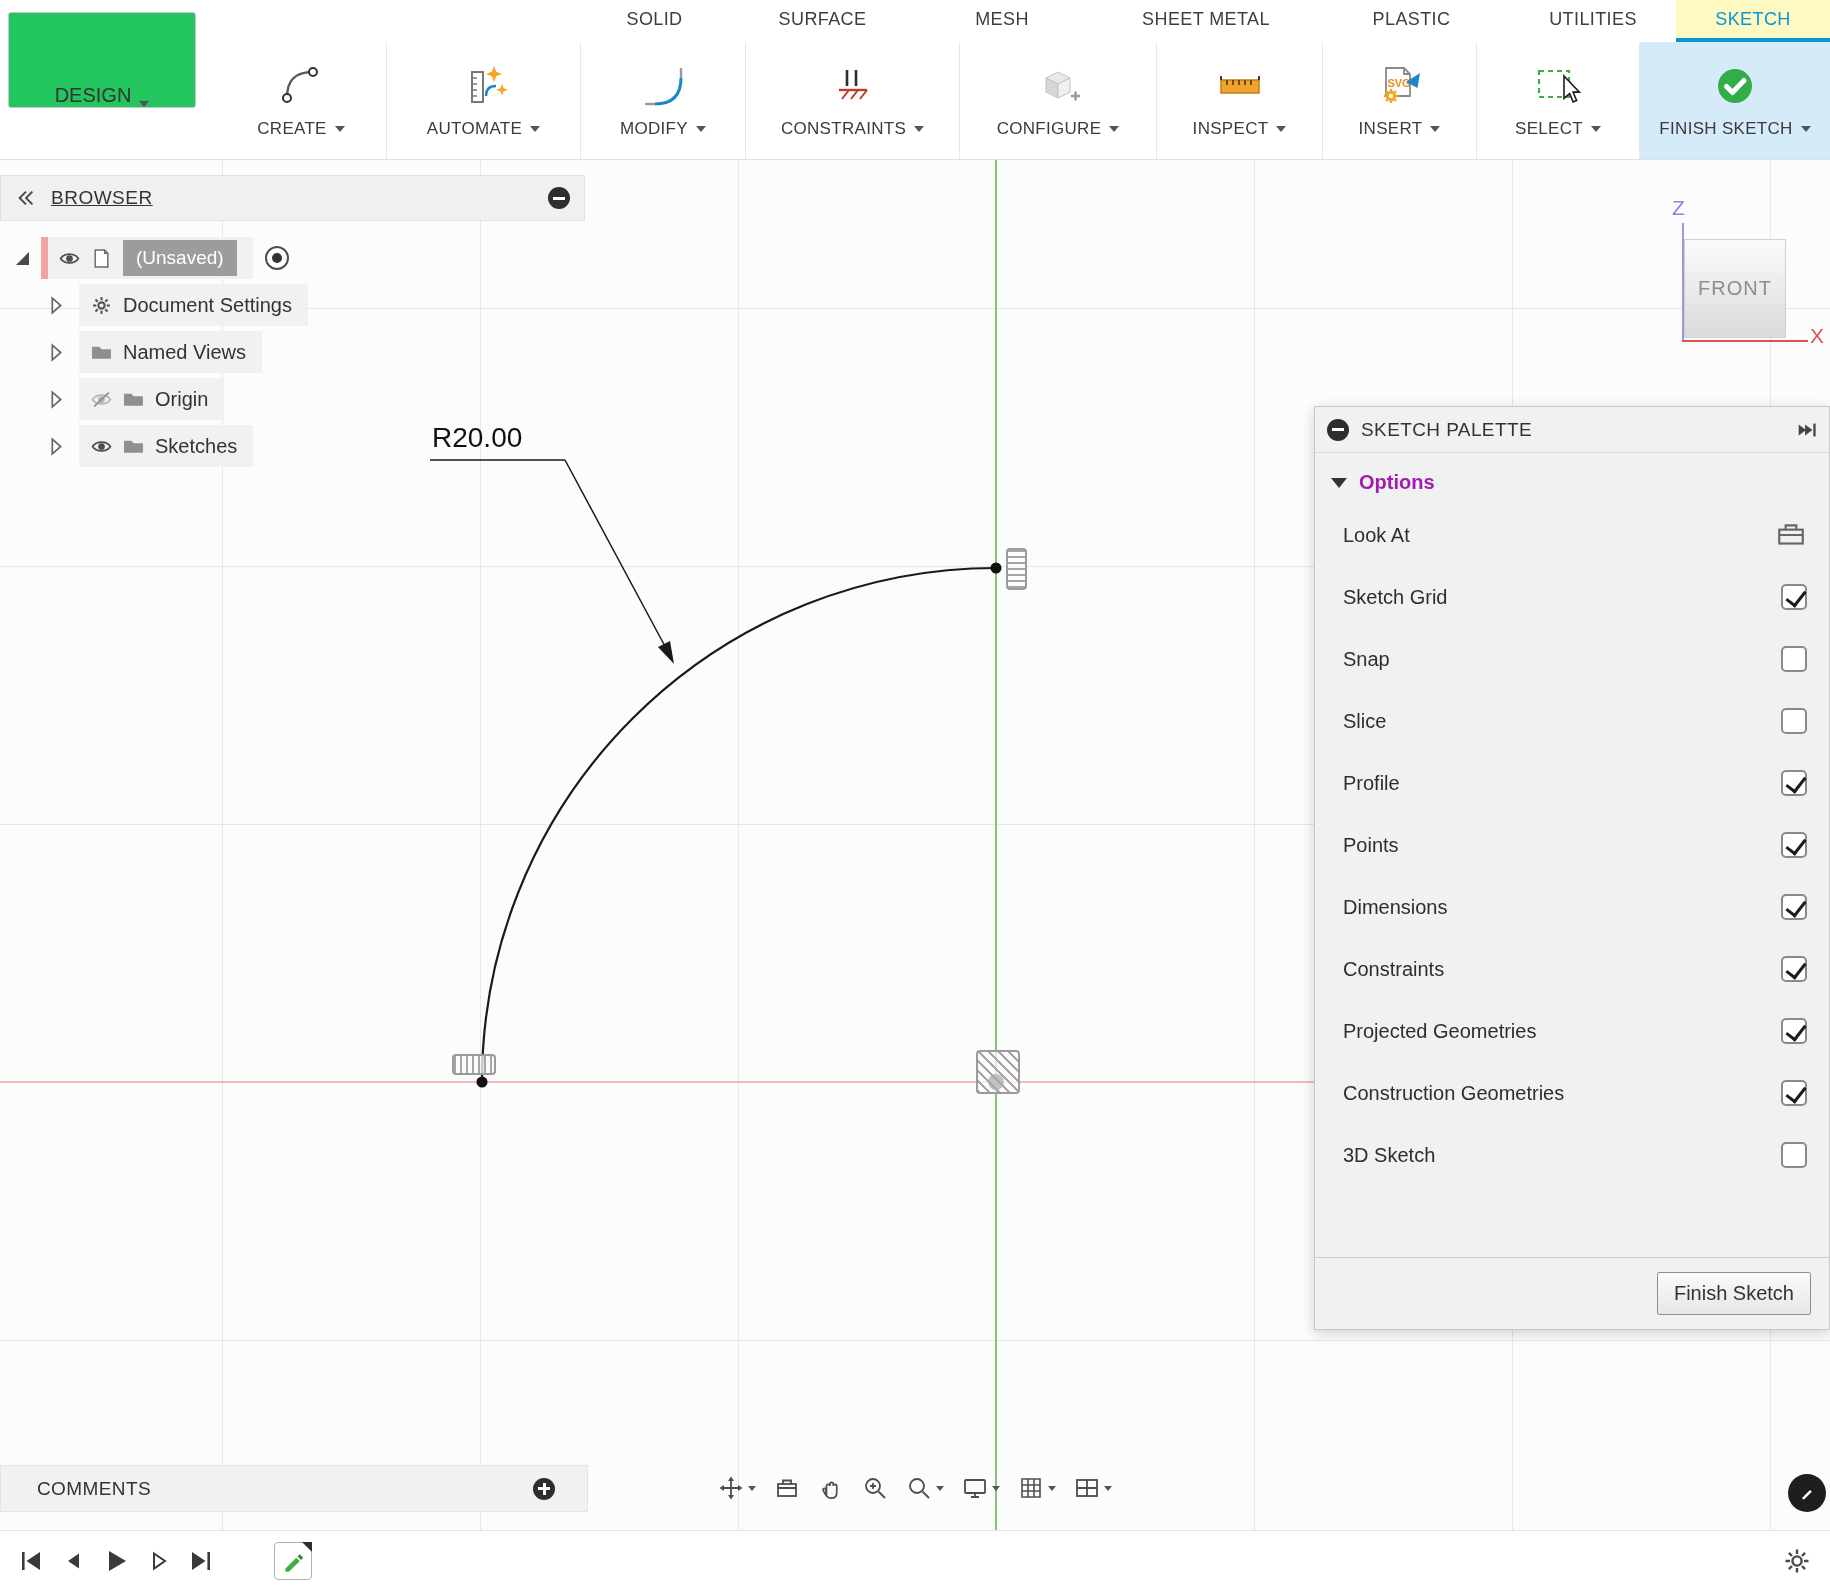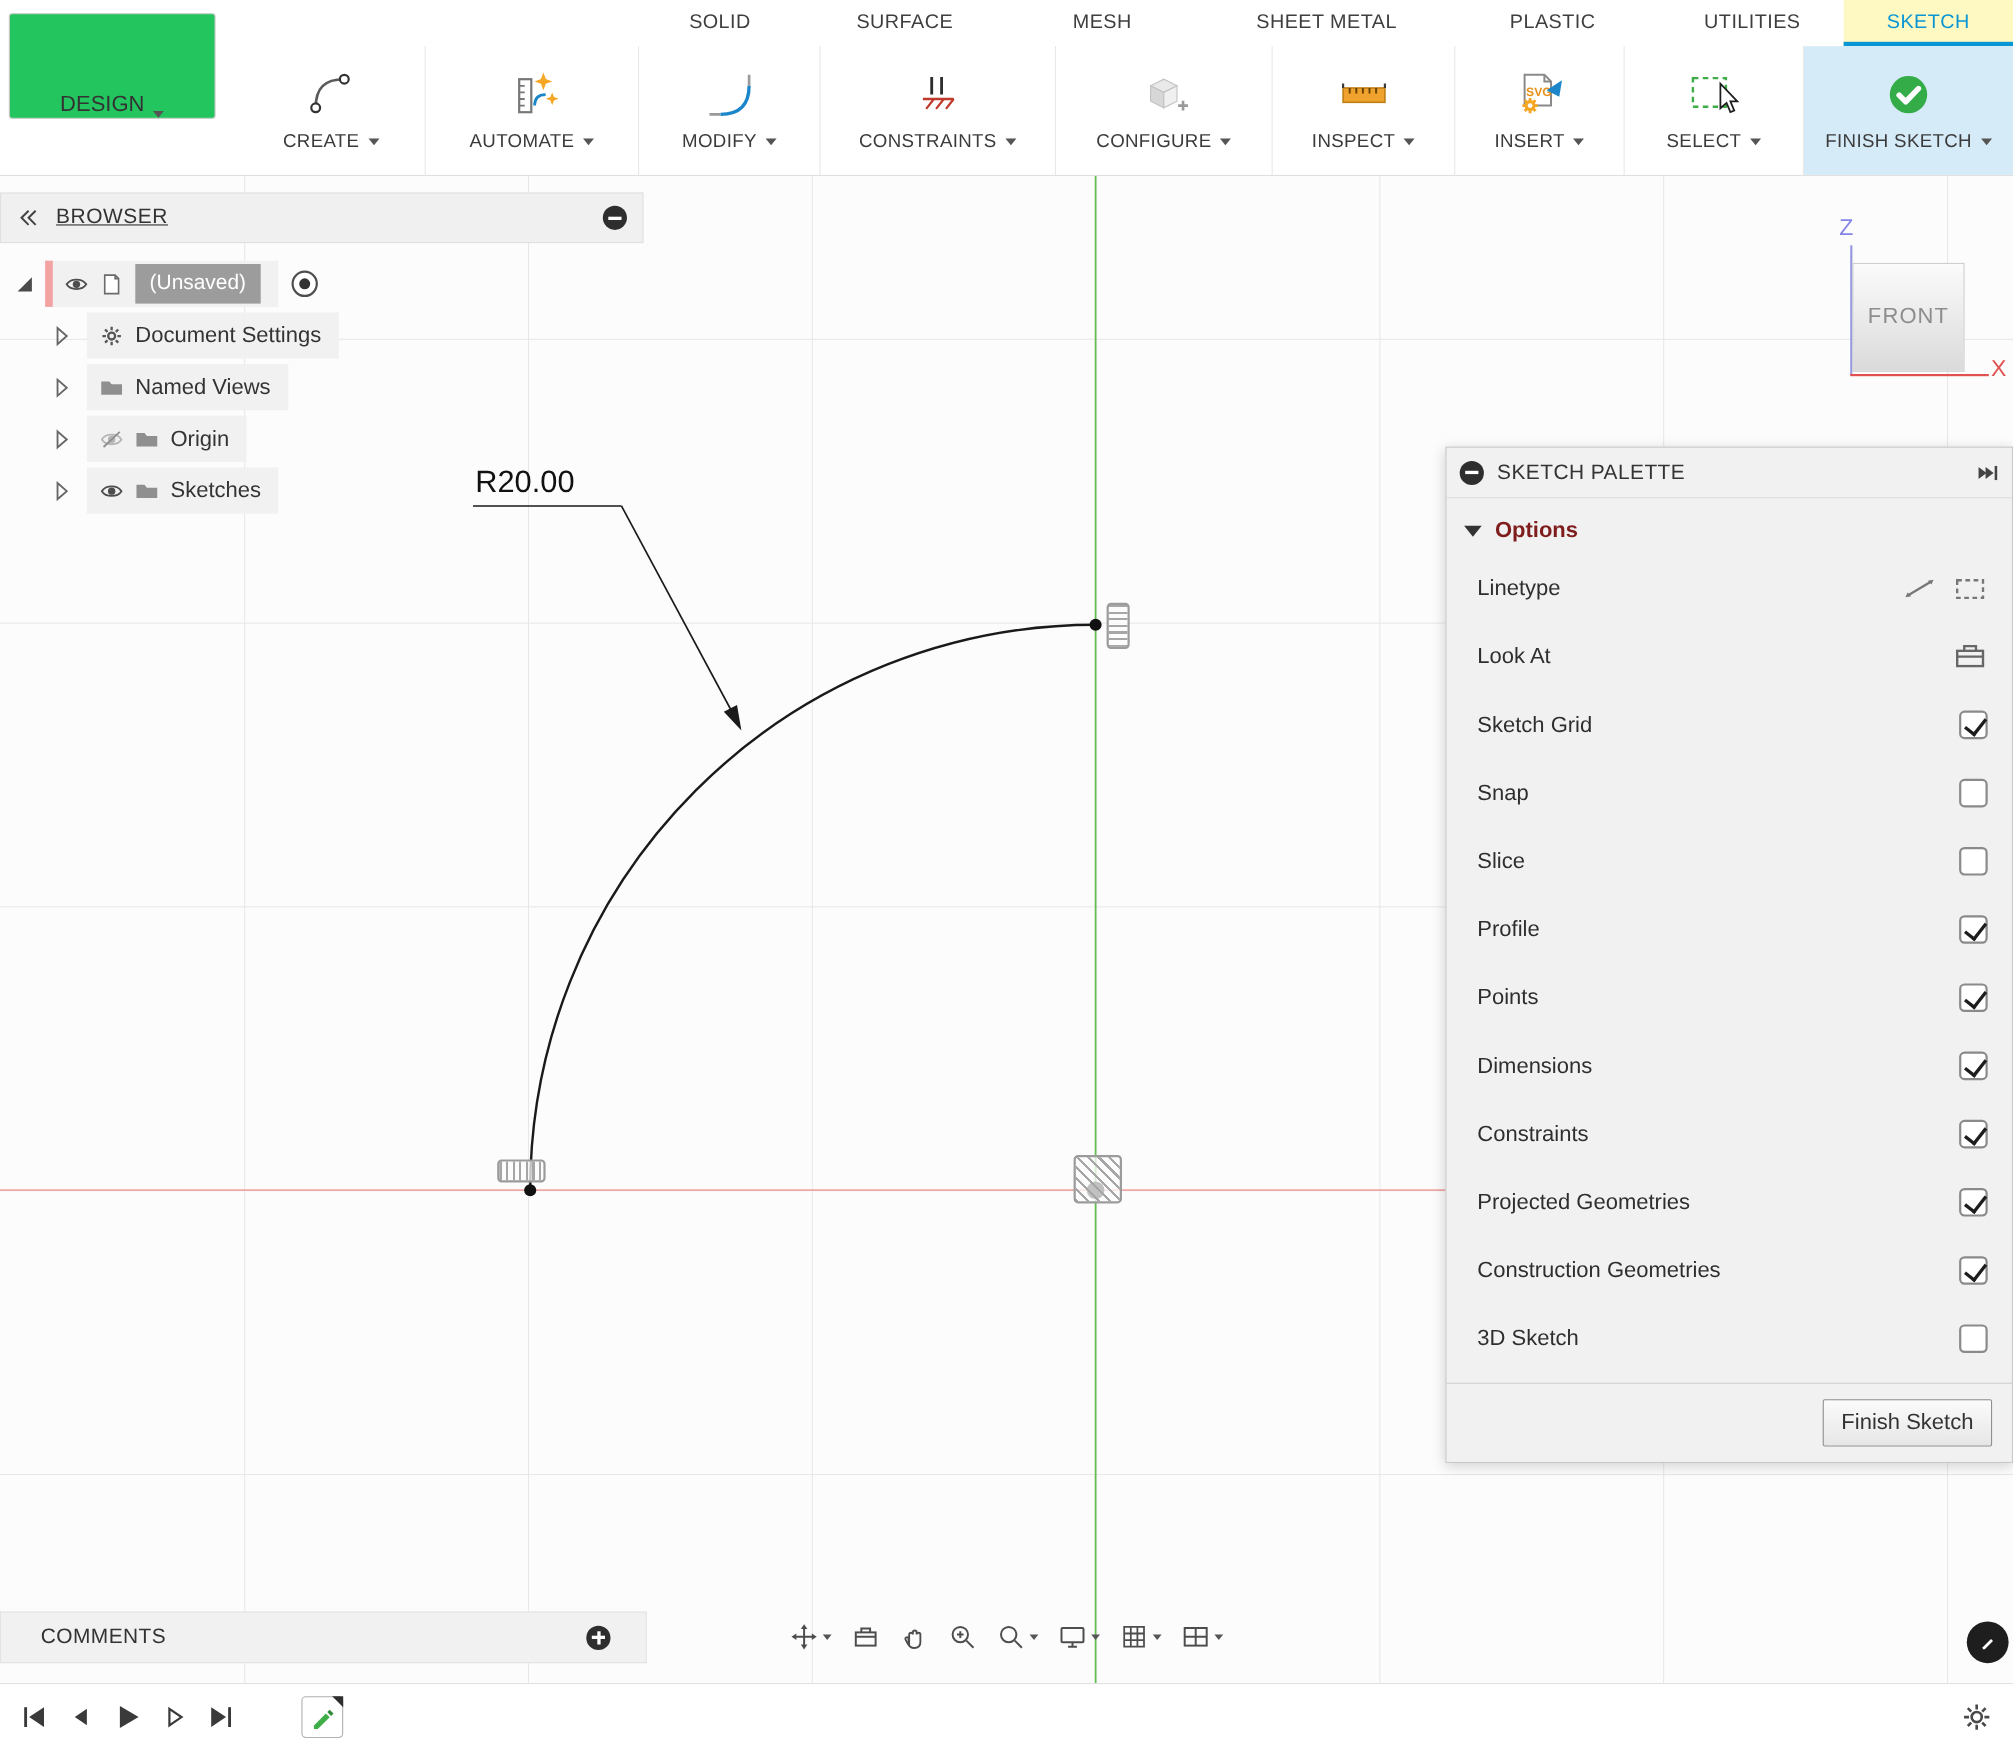--- a/index.html
+++ b/index.html
@@ -113,21 +113,21 @@
 
   
   .palette {
     position:absolute; right:0; top:246px; width:516px; height:924px;
     background:#f1f1f1; border:1px solid #c9c9c9;
     box-shadow:0 3px 12px rgba(0,0,0,.18);
     display:flex; flex-direction:column; z-index:20;
   }
   .palette-header { height:46px; display:flex; align-items:center; gap:12px; padding:0 12px; border-bottom:1px solid #dcdcdc; flex:none; }
   .palette-title { font-size:19px; color:#333; letter-spacing:.4px; flex:1; }
-  .options-header { display:flex; align-items:center; gap:12px; padding:18px 16px 8px; font-size:20px; font-weight:bold; color:#7f1d1d; cursor:pointer; flex:none; }
+  .options-header { display:flex; align-items:center; gap:12px; padding:18px 16px 8px; font-size:20px; font-weight:bold; color:#a21caf; cursor:pointer; flex:none; }
   .tri-down { width:0; height:0; border-left:8px solid transparent; border-right:8px solid transparent; border-top:10px solid #333; }
   .palette-rows { flex:1; padding-top:2px; }
   .prow { display:flex; align-items:center; height:62px; padding:0 22px 0 28px; }
   .prow-label { font-size:20px; color:#2e2e2e; flex:1; }
   .checkbox { width:26px; height:26px; border:2px solid #8a8a8a; border-radius:5px; background:#fff; position:relative; cursor:pointer; flex:none; }
   .checkbox.checked::after {
     content:""; position:absolute; left:7px; top:1px; width:9px; height:16px;
     border-right:3px solid #1d1d1d; border-bottom:3px solid #1d1d1d; transform:rotate(38deg);
   }
   .prow-icons { display:flex; gap:14px; align-items:center; }
@@ -468,33 +468,20 @@
             <path d="M11,6 L19,12 L11,18 Z" fill="#444"></path>
             <rect x="20" y="5" width="2.5" height="14" fill="#444"></rect>
         </svg>
       </div>
       <div class="options-header">
         <span class="tri-down"></span>
         <span>Options</span>
       </div>
       <div class="palette-rows">
         <div class="prow">
-          <span class="prow-label">Linetype</span>
-          <span class="prow-icons">
-            <svg width="32" height="32" viewBox="0 0 30 30">
-              <line x1="5" y1="21" x2="25" y2="9" stroke="#777" stroke-width="2"></line>
-              <path d="M3,22.5 l5,-1 -3.2,-3 Z" fill="#777"></path>
-                <path d="M27,7.5 l-5,1 3.2,3 Z" fill="#777"></path>
-            </svg>
-            <svg width="32" height="32" viewBox="0 0 30 30">
-              <rect x="4" y="8" width="22" height="15" fill="none" stroke="#777" stroke-width="2" stroke-dasharray="4 3"></rect>
-            </svg>
-          </span>
-        </div>
-        <div class="prow">
           <span class="prow-label">Look At</span>
           <svg width="32" height="32" viewBox="0 0 30 30">
             <rect x="4" y="10" width="22" height="13" fill="none" stroke="#666" stroke-width="2"></rect>
             <path d="M4,15 H26 M10,10 V6 H20 V10" fill="none" stroke="#666" stroke-width="2"></path>
           </svg>
         </div>
         <div class="prow">
           <span class="prow-label">Sketch Grid</span>
           <span class="checkbox checked"></span>
         </div>

